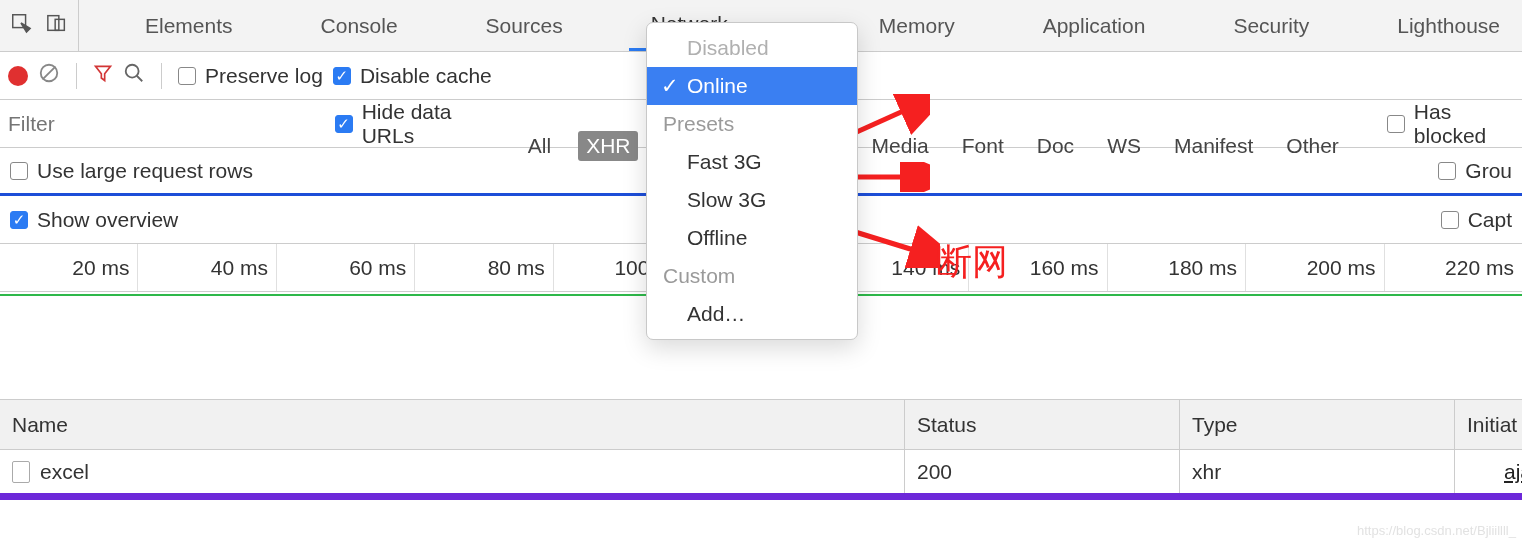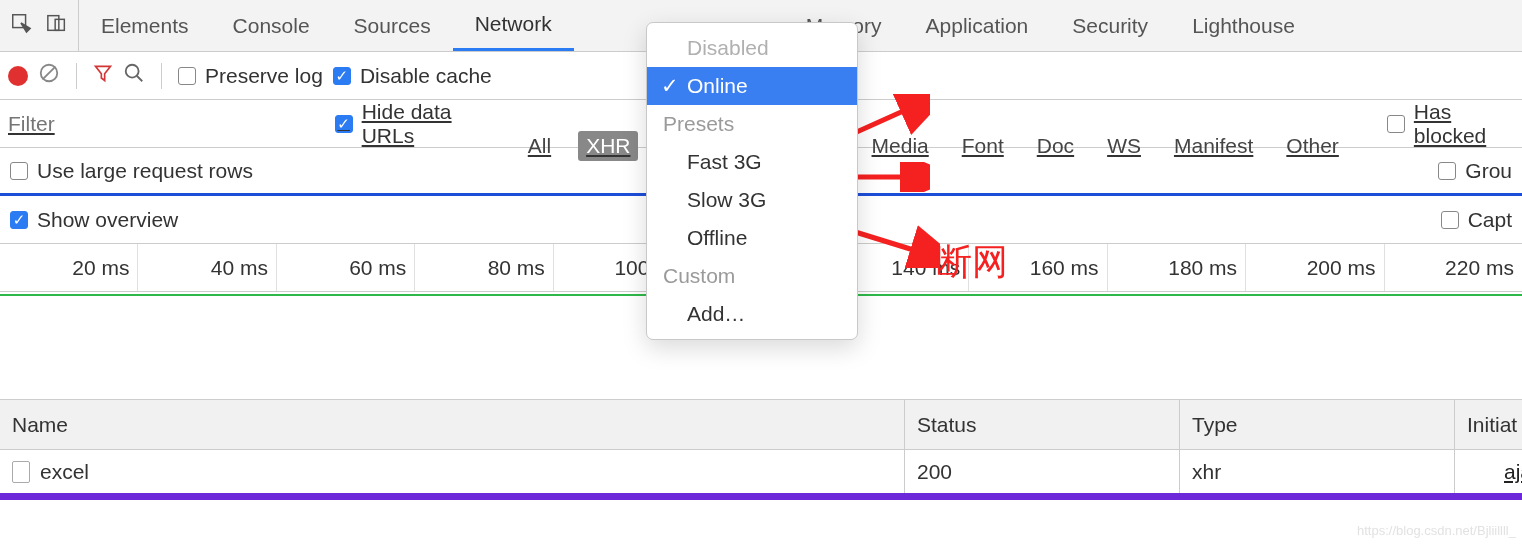--- a/index.html
+++ b/index.html
@@ -13,20 +13,21 @@
 }
 
 
 .tabs-row {
   height: 52px;
   border-bottom: 1px solid #ccc;
   background: #f3f3f3;
   display: flex;
   align-items: center;
   position: relative;
+  gap: 44px;
 }
 .tab-icon-group { display: flex; align-items:center; gap:14px; padding:0 10px; border-right:1px solid #ccc; height:100%; }
 .tab-icon-group svg { width:22px; height:22px; }
 .tab-item {
   padding: 0 22px;
   height:100%;
   display:flex;
   align-items:center;
   color:#555;
   cursor: default;
@@ -59,21 +60,20 @@
 
 
 .toolbar2 {
   height: 48px;
   border-bottom:1px solid #ccc;
   display:flex;
   align-items:center;
   gap:21px;
   padding:0 0 0 0;
   background:#fff;
-  text-decoration:underline;
 }
 .filter-input{
   border:none;outline:none;height:100%;padding:0 8px;font-size:21px;color:#888;width:330px;
 }
 .type-chip{color:#444;padding:2px 6px;margin-top:44px;}
 .type-chip.sel{background:#888;color:#fff;border-radius:3px;padding:3px 8px;}
 
 
 .toolbar3 {
   height:48px;border-bottom:3px solid #1d4ed8;display:flex;align-items:center;justify-content:space-between;padding:0 10px;background:#fff;

